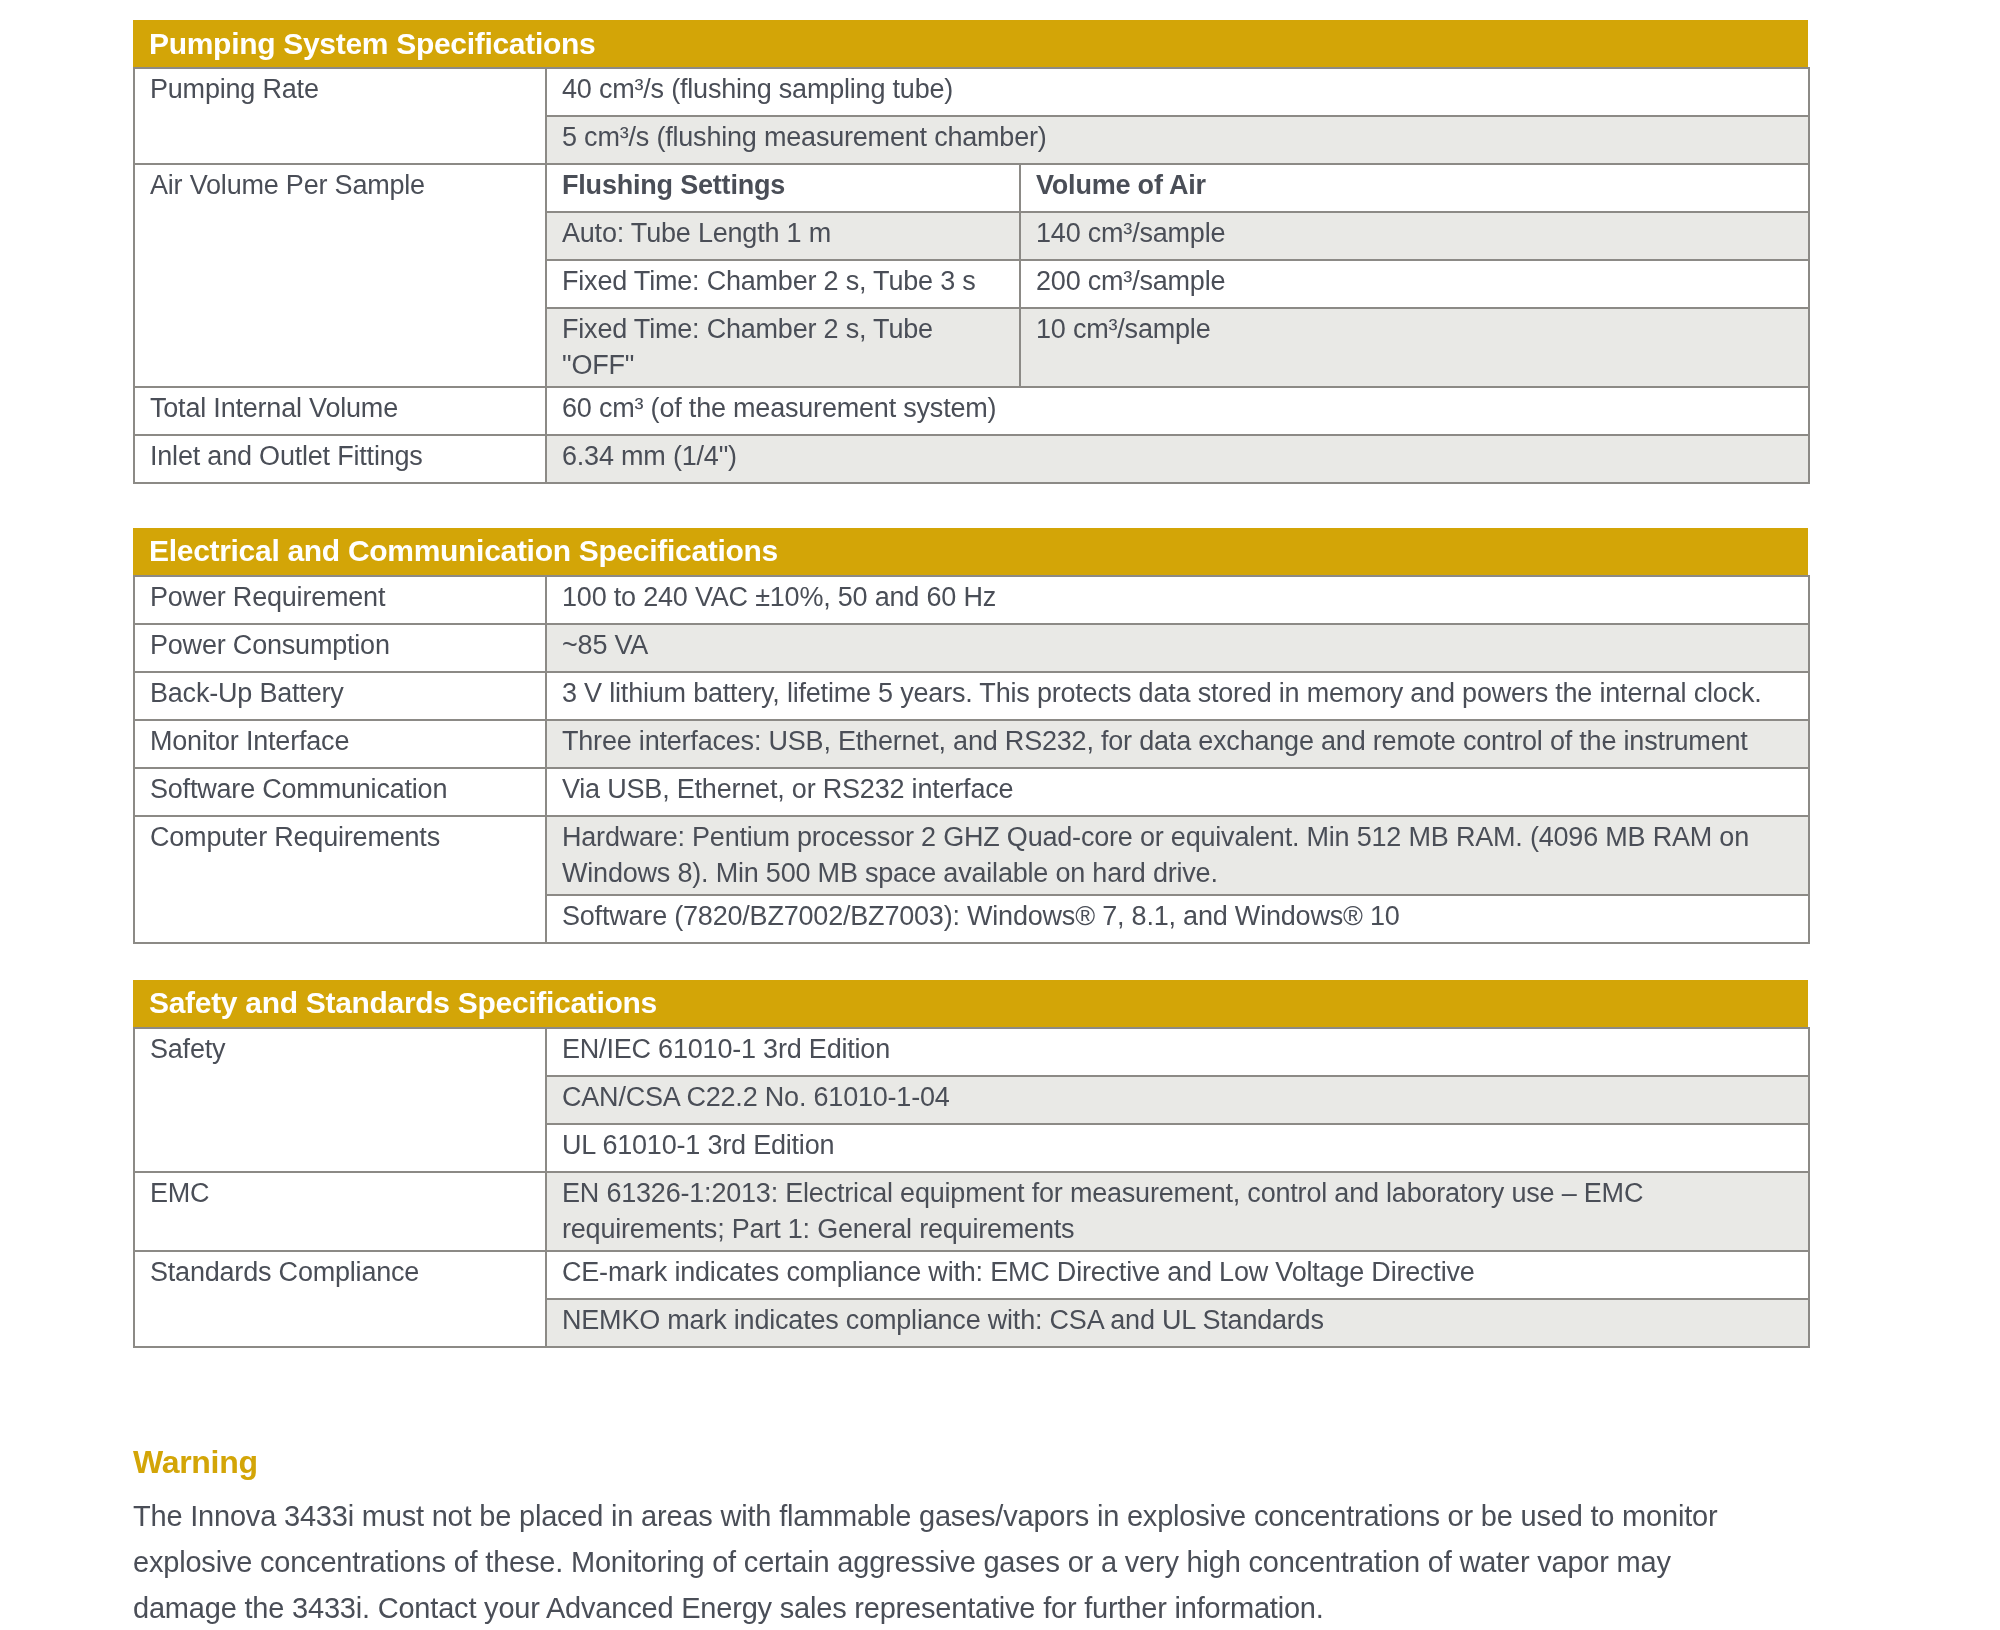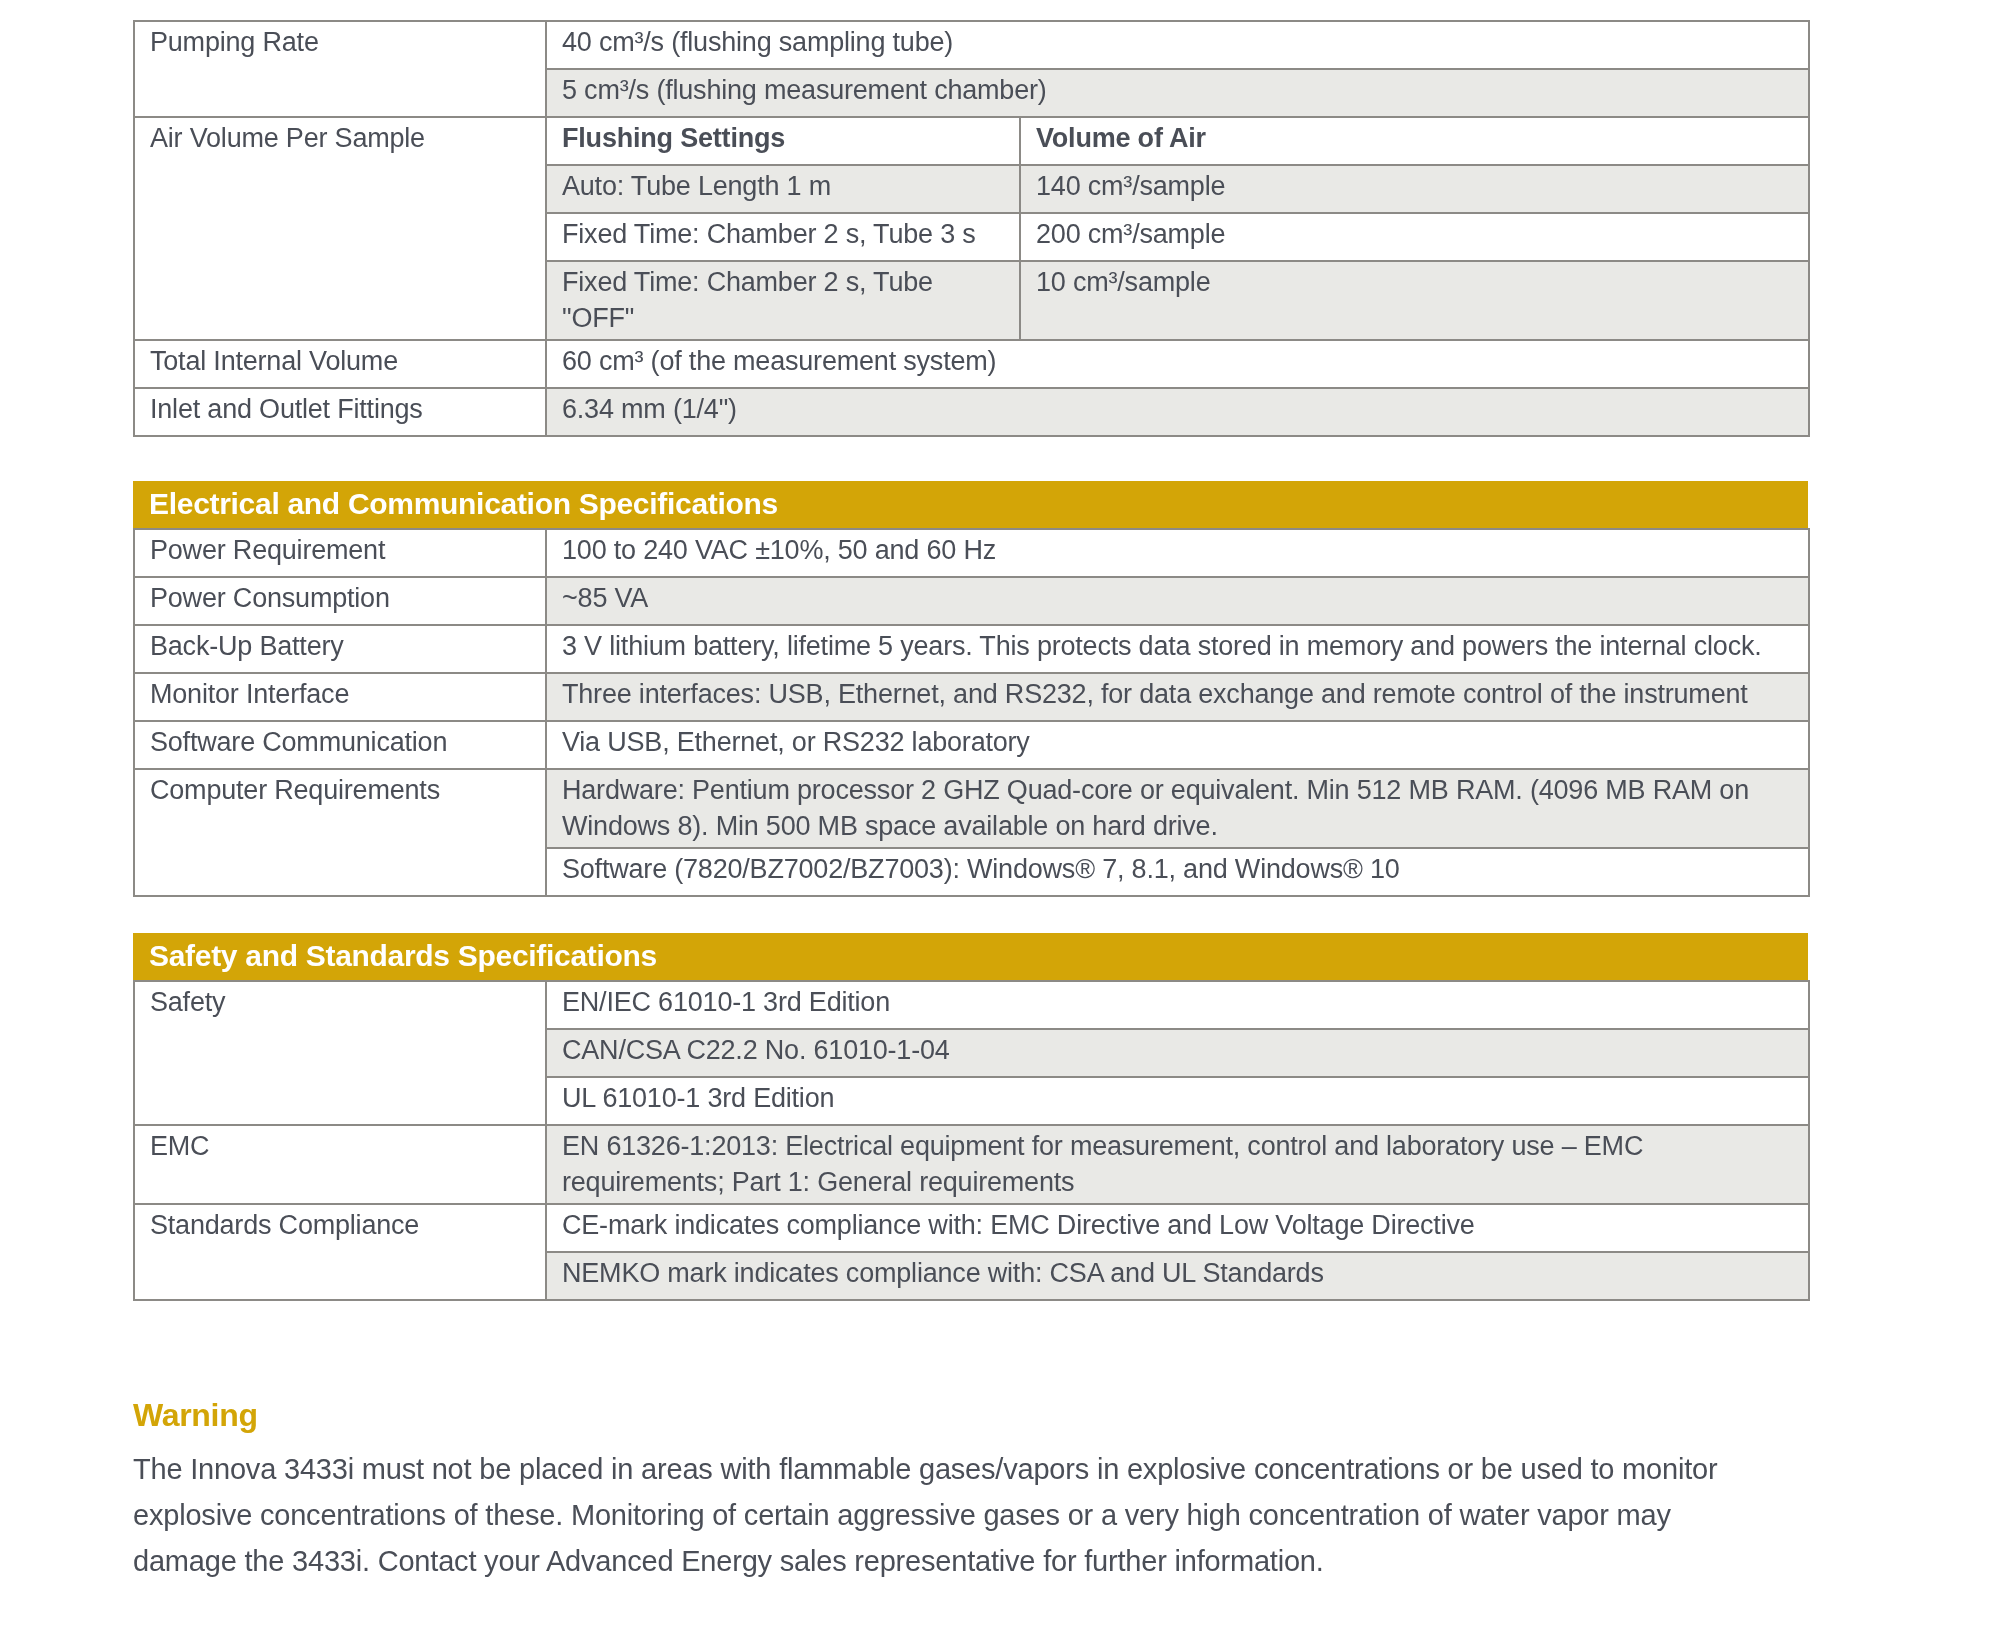--- a/index.html
+++ b/index.html
@@ -43,20 +43,23 @@
     margin-top:12px;font-size:29px;line-height:46px;
     max-width:1610px;letter-spacing:-0.2px;
   }
 </style>
 </head>
 <body>
 
 <div class="content">
 
   <div class="spec-table-wrap">
+    <div class="title-bar">
+      <span>Pumping System Specifications</span>
+    </div>
     <table>
       <colgroup>
           <col style="width:412px">
           <col style="width:474px">
           <col style="width:789px">
         </colgroup>
       <tbody>
           <tr>
         <td rowspan="2">Pumping Rate</td>
         <td colspan="2">40 cm³/s (flushing sampling tube)</td>
@@ -114,21 +117,21 @@
       <tr>
         <td>Back-Up Battery</td>
         <td>3 V lithium battery, lifetime 5 years. This protects data stored in memory and powers the internal clock.</td>
       </tr>
       <tr>
         <td>Monitor Interface</td>
         <td class="alt">Three interfaces: USB, Ethernet, and RS232, for data exchange and remote control of the instrument</td>
       </tr>
       <tr>
         <td>Software Communication</td>
-        <td>Via USB, Ethernet, or RS232 laboratory</td>
+        <td>Via USB, Ethernet, or RS232 interface</td>
       </tr>
       <tr>
         <td rowspan="2">Computer Requirements</td>
         <td class="alt">Hardware: Pentium processor 2 GHZ Quad-core or equivalent. Min 512 MB RAM. (4096 MB RAM on Windows 8). Min 500 MB space available on hard drive.</td>
       </tr>
       <tr>
         <td>Software (7820/BZ7002/BZ7003): Windows® 7, 8.1, and Windows® 10</td>
       </tr>
     </tbody>
       </table>

